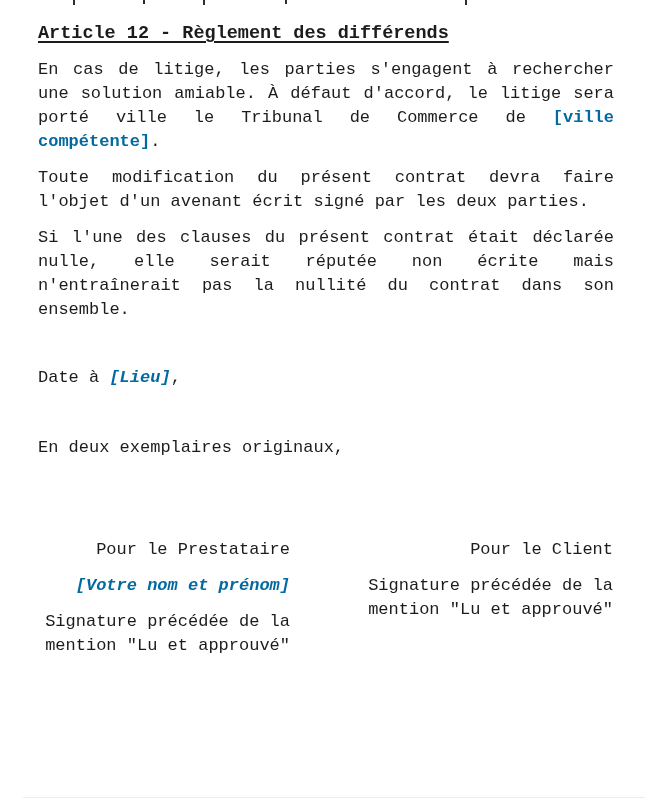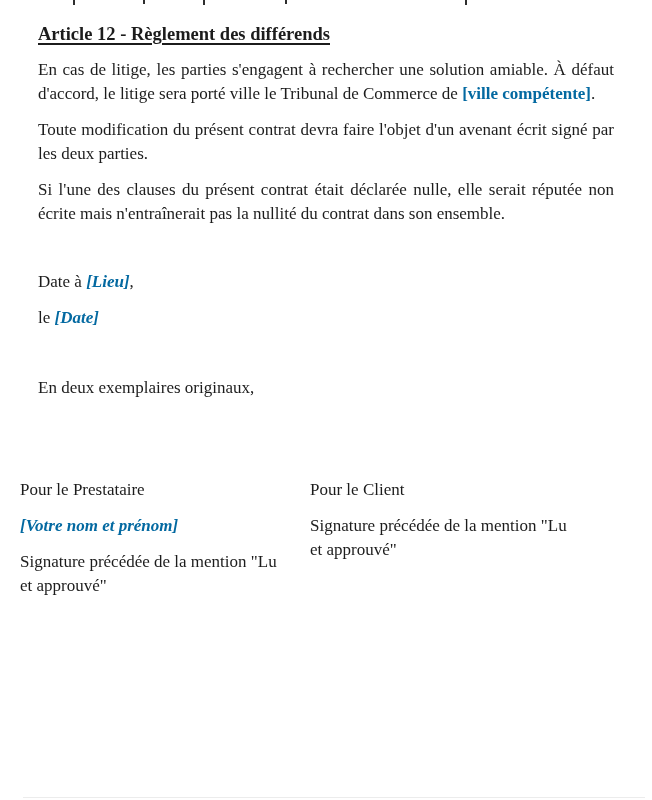--- a/index.html
+++ b/index.html
@@ -2,21 +2,21 @@
 <html><head>
 <meta charset="utf-8">
 <style>
   html, body { margin: 0; padding: 0; background: #ffffff; }
   .screen {
     position: relative;
     width: 652px;
     height: 800px;
     background: #ffffff;
     overflow: hidden;
-    font-family: Liberation Serif, serif;
+    font-family: Liberation Mono, monospace;
     color: #1c1c1c;
   }
   
   .clipped-line { position: absolute; top: 0; left: 0; width: 652px; height: 7px; }
   .desc { position: absolute; top: 0; width: 2px; height: 5px; background: #2e2e2e; }
   .desc.d1 { left: 73px; }
   .desc.d2 { left: 143px; height: 4px; }
   .desc.d3 { left: 203px; }
   .desc.d4 { left: 285px; height: 4px; }
   .desc.d5 { left: 465px; height: 5px; }
@@ -48,21 +48,22 @@
   p.fait { margin-top: 44px; }
   p.date { margin-top: 12px; }
   p.copies { margin-top: 46px; }
 
   .sig-grid {
     margin-top: 78px;
     margin-left: 0;
     margin-right: 0;
     display: grid;
     grid-template-columns: 270px 270px;
-    column-gap: 20px;
+    column-gap: 53px;
+    text-align: right;
   }
   .sig-col p { font-size: 17px; line-height: 24px; margin: 0; }
   .sig-col .sig-name { margin-top: 12px; }
   .sig-col .sig-note { margin-top: 12px; }
 
   .page-edge {
     position: absolute;
     top: 797px;
     left: 23px;
     right: 7px;
@@ -90,21 +91,20 @@
     <p class="body just"><span>En cas de litige, les parties s'engagent à rechercher une solution amiable. À défaut d'accord, le litige sera porté ville le Tribunal de Commerce de </span><span class="ph">[ville compétente]</span><span>.</span></p>
 
 
 
     <p class="body just">Toute modification du présent contrat devra faire l'objet d'un avenant écrit signé par les deux parties.</p>
 
     <p class="body just">Si l'une des clauses du présent contrat était déclarée nulle, elle serait réputée non écrite mais n'entraînerait pas la nullité du contrat dans son ensemble.</p>
 
     <p class="body fait"><span>Date à </span><span class="ph it">[Lieu]</span><span>,</span></p>
 
-    <p class="body date"><span>le </span><span class="ph it">[Date]</span><span></span></p>
 
     <p class="body copies">En deux exemplaires originaux,</p>
 
     <div class="sig-grid">
       <div class="sig-col">
         <p class="sig-title">Pour le Prestataire</p>
         <p class="sig-name ph it">[Votre nom et prénom]</p>
         <p class="sig-note">Signature précédée de la mention "Lu et approuvé"</p>
       </div>
       <div class="sig-col">

